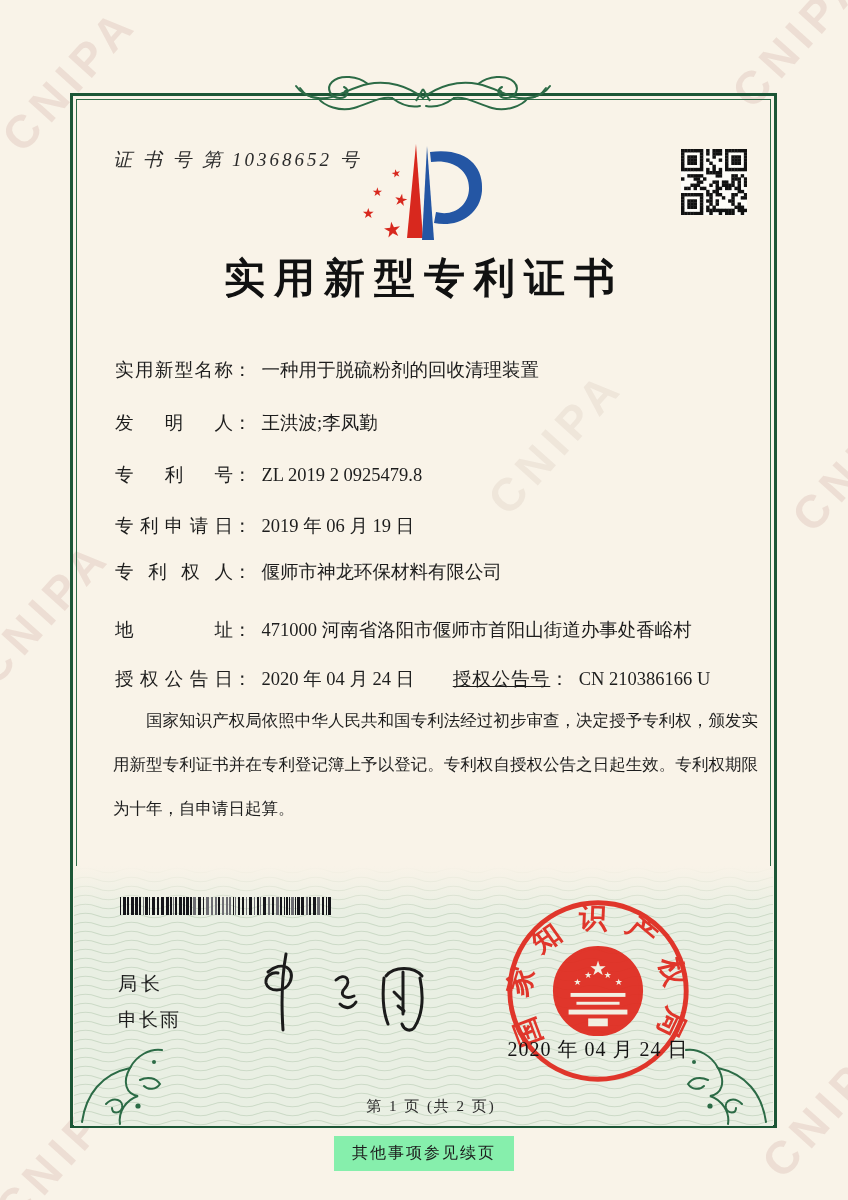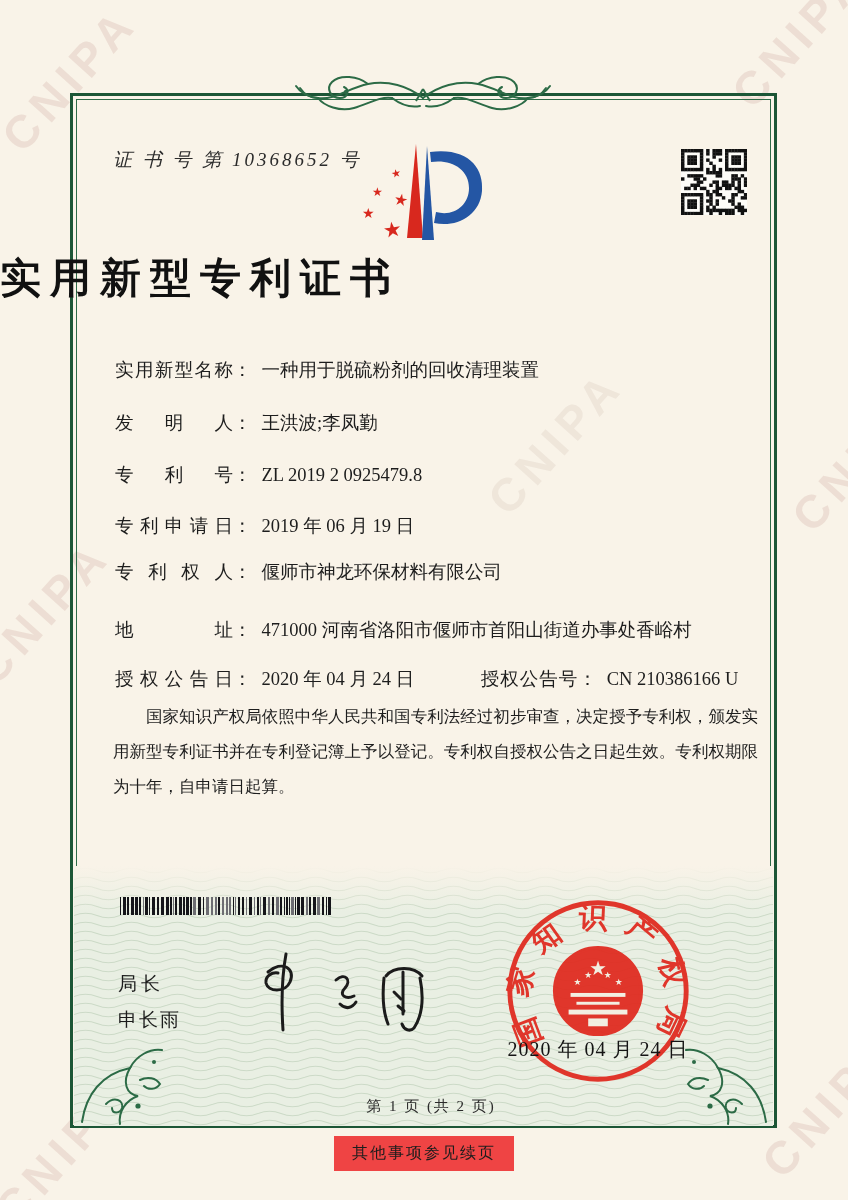--- a/index.html
+++ b/index.html
@@ -19,46 +19,46 @@
   
   .wave-zone { position:absolute; left:74px; top:866px; width:699px; height:260px; z-index:2; }
   .wave-fade { position:absolute; left:74px; top:866px; width:699px; height:46px; z-index:3;
                background:linear-gradient(#f9f3e8, rgba(249,243,232,0)); }
 
   .cert-no { position:absolute; left:113px; top:147px; font-size:19px; letter-spacing:3px; color:#2b2b2b; z-index:4;font-style:italic; }
 
   .logo { position:absolute; left:330px; top:138px; z-index:4; }
   .qr { position:absolute; left:681px; top:149px; z-index:4; background:#fdfcf8; }
 
-  .title { position:absolute; left:0; top:251px; width:100%; text-align:left; font-size:41px;
+  .title { position:absolute; left:0; top:251px; width:100%; text-align:center; font-size:41px;
            font-weight:bold; letter-spacing:9px; color:#111; z-index:4; }
 
   .row { position:absolute; left:115px; font-size:18.5px; color:#1d1d1d; z-index:4; white-space:nowrap; }
   .flabel { display:inline-block; width:118px; text-align:justify; text-align-last:justify; }
   .fcolon { margin-right:10px; }
   .glabel2 { letter-spacing:1px; }
 
-  .paras { position:absolute; left:113px; top:699px; width:645px; font-size:16.5px; line-height:35px;
+  .paras { position:absolute; left:113px; top:699px; width:645px; font-size:16.5px; line-height:44px;
            color:#1d1d1d; z-index:4; text-align:justify; }
   .paras p { text-indent:2em; }
 
   .barcode { position:absolute; left:120px; top:897px; z-index:4; }
 
   .sig-title { position:absolute; left:118px; top:971px; font-size:19px; letter-spacing:4px; color:#1b1b1b; z-index:5; }
   .sig-name  { position:absolute; left:118px; top:1007px; font-size:19px; letter-spacing:2px; color:#1b1b1b; z-index:5; }
   .sig-script { position:absolute; left:248px; top:942px; z-index:5; }
 
   .seal { position:absolute; left:500px; top:893px; z-index:5; opacity:0.94; }
   .seal-date { position:absolute; left:500px; top:1036px; width:196px; text-align:center;
                font-size:20px; letter-spacing:1px; color:#141414; z-index:6; white-space:nowrap; }
 
   .page-ind { position:absolute; left:70px; top:1097px; width:722px; text-align:center; font-size:15px;
               color:#2b2b2b; z-index:4; letter-spacing:2px; }
 
-  .note-box { position:absolute; left:50%; transform:translateX(-50%); top:1136px; background:#ef4444;
+  .note-box { position:absolute; left:50%; transform:translateX(-50%); top:1136px; background:#86efac;
               padding:7px 18px; font-size:16px; letter-spacing:2px; color:#1d1d1d; z-index:4; }
 
   .flourish { position:absolute; left:288px; top:68px; z-index:3; }
   .cdeco-l { position:absolute; left:76px; top:1032px; z-index:4; }
   .cdeco-r { position:absolute; left:680px; top:1032px; z-index:4; transform:scaleX(-1); }
 </style>
 </head>
 <body>
 
 <div class="page">
@@ -370,21 +370,21 @@
   </div>
   <div class="row" style="top:559px">
     <span class="flabel">专利权人</span><span class="fcolon">：</span><span class="fvalue">偃师市神龙环保材料有限公司</span>
   </div>
   <div class="row" style="top:617px">
     <span class="flabel">地址</span><span class="fcolon">：</span><span class="fvalue">471000 河南省洛阳市偃师市首阳山街道办事处香峪村</span>
   </div>
 
   <div class="row" style="top:666px">
     <span class="flabel">授权公告日</span><span class="fcolon">：</span><span>2020 年 04 月 24 日</span>
-    <span class="glabel2" style="margin-left:62px;">授权公告号</span><span class="fcolon">：</span><span>CN 210386166 U</span>
+    <span class="glabel2" style="margin-left:34px;text-decoration:underline;">授权公告号</span><span class="fcolon">：</span><span>CN 210386166 U</span>
   </div>
 
   <div class="paras">
     <p>国家知识产权局依照中华人民共和国专利法经过初步审查，决定授予专利权，颁发实用新型专利证书并在专利登记簿上予以登记。专利权自授权公告之日起生效。专利权期限为十年，自申请日起算。</p>
   </div>
 
   <svg class="barcode" id="barcode" width="216" height="18" viewBox="0 0 216 18">
       <rect x="0" y="0" width="1" height="18" fill="#15151a"></rect>
       <rect x="3" y="0" width="3" height="18" fill="#15151a"></rect>
       <rect x="7" y="0" width="2" height="18" fill="#15151a"></rect>

